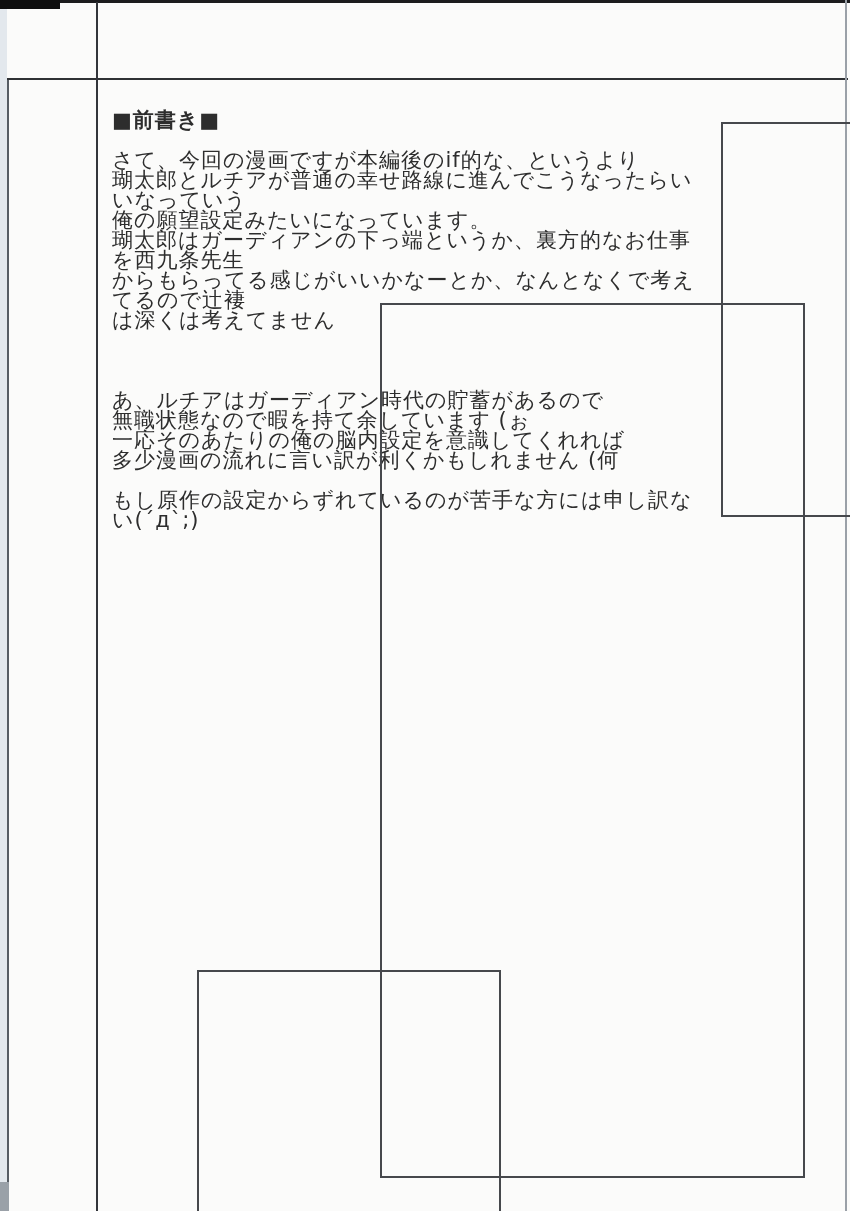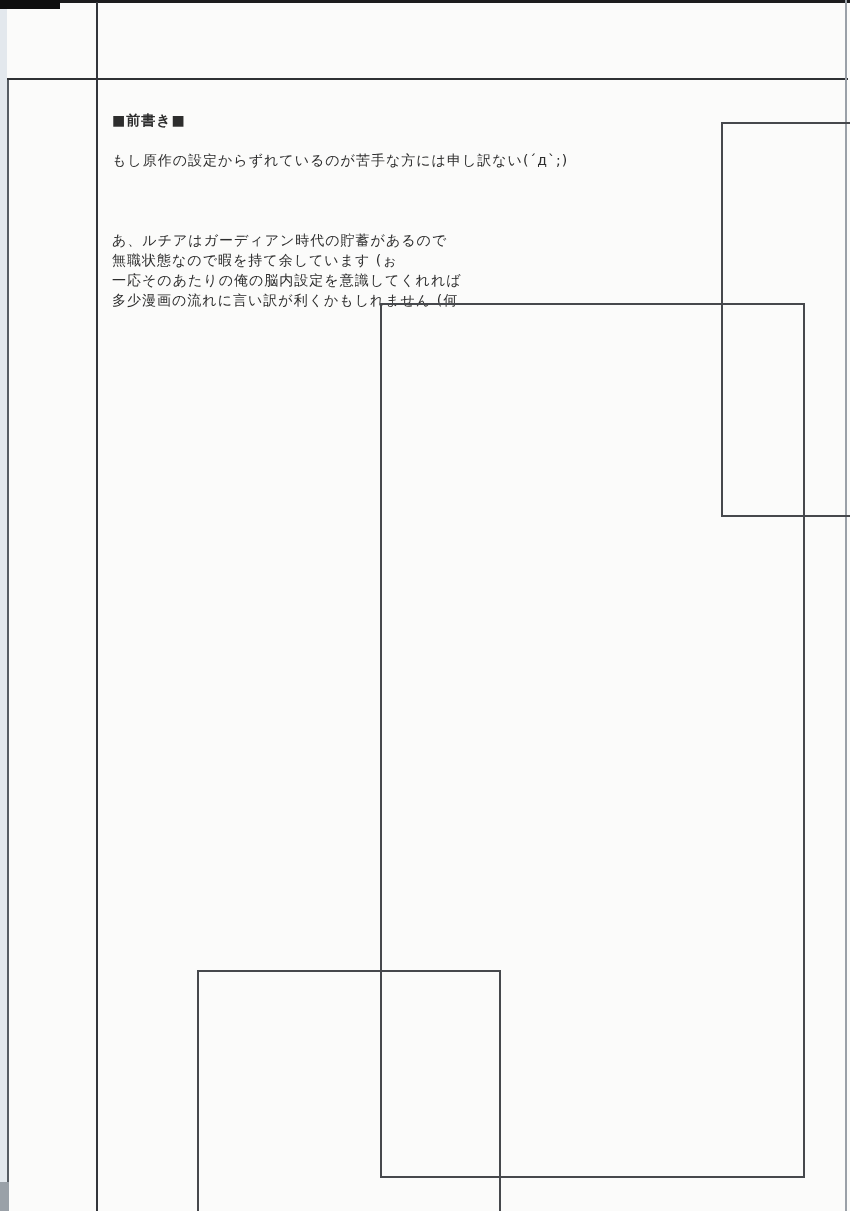--- a/index.html
+++ b/index.html
@@ -46,21 +46,21 @@
   }
 
   
   .text-block {
     position:absolute;
     left:112px;
     top:110px;
     width:600px;
     z-index:2;
     color:#2d2d2d;
-    font-size:14px;
+    font-size:21px;
     line-height:20px;
     letter-spacing:1px;
   }
   .afterword-title { font-weight:bold; }
   .para { white-space: pre-line; }
   .gap-1 { margin-top:20px; }
   .gap-3 { margin-top:60px; }
 </style>
 </head>
 <body>
@@ -75,20 +75,26 @@
   <div class="abs left-edge-line"></div>
   <div class="abs bottom-left-patch"></div>
   <div class="abs right-edge-line"></div>
 
   <div class="frame frame-top-right"></div>
   <div class="frame frame-middle"></div>
   <div class="frame frame-bottom-left"></div>
 
   <div class="text-block">
     <div class="afterword-title">■前書き■</div>
-    <div class="para gap-1">もし原作の設定からずれているのが苦手な方には申し訳ない(´д`;)</div>
+    <div class="para gap-1">さて、今回の漫画ですが本編後のif的な、というより
+瑚太郎とルチアが普通の幸せ路線に進んでこうなったらいいなっていう
+俺の願望設定みたいになっています。
+瑚太郎はガーディアンの下っ端というか、裏方的なお仕事を西九条先生
+からもらってる感じがいいかなーとか、なんとなくで考えてるので辻褄
+は深くは考えてません</div>
     <div class="para gap-3">あ、ルチアはガーディアン時代の貯蓄があるので
 無職状態なので暇を持て余しています (ぉ
 一応そのあたりの俺の脳内設定を意識してくれれば
 多少漫画の流れに言い訳が利くかもしれません (何</div>
+    <div class="para gap-1">もし原作の設定からずれているのが苦手な方には申し訳ない(´д`;)</div>
   </div>
 
 </div>
 
 </body></html>

